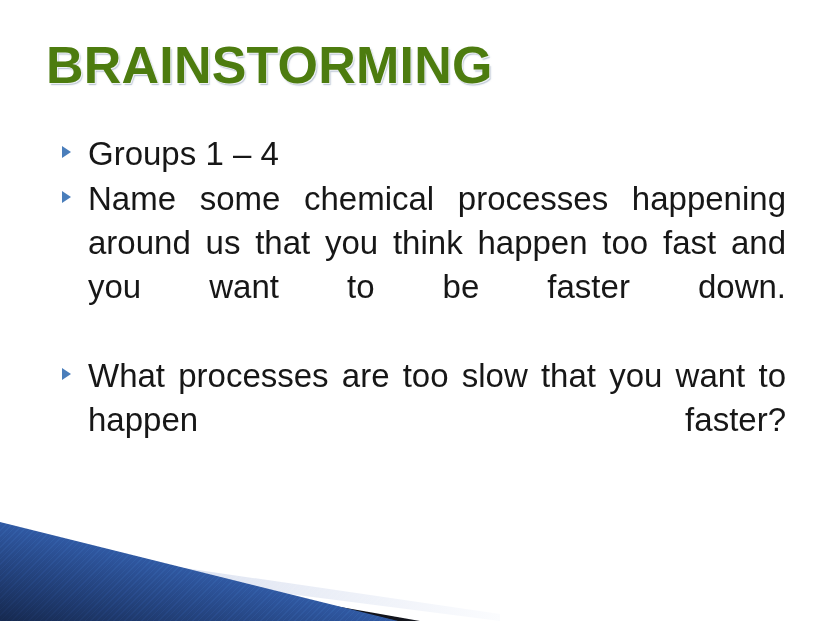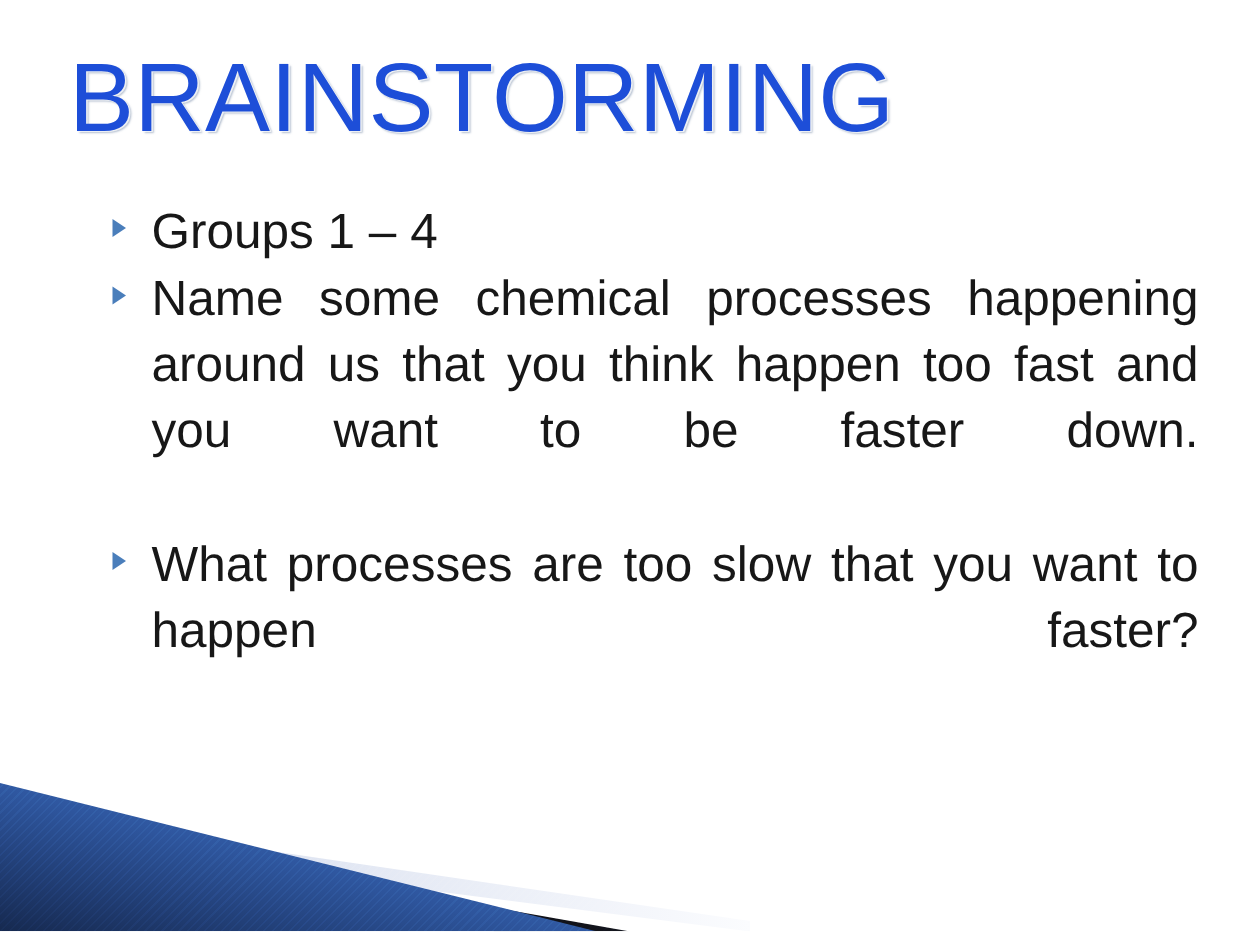--- a/index.html
+++ b/index.html
@@ -28,36 +28,36 @@
   #title-area {
     position: absolute;
     left: 46px;
     top: 34px;
     width: 740px;
     height: 70px;
   }
 
   #slide-title {
     font-family: "Liberation Sans", sans-serif;
-    font-size: 65px;
-    font-weight: normal;
-    color: #1d4ed8;
+    font-size: 52px;
+    font-weight: bold;
+    color: #4d7c0f;
     letter-spacing: 0.2px;
     line-height: 62px;
     white-space: nowrap;
     text-shadow:
        1px 1px 0 rgba(255,255,255,0.75),
        1.6px 1.6px 1.4px rgba(120,140,170,0.55),
       -0.5px -0.5px 0 rgba(255,255,255,0.35);
   }
 
   
   #body-area {
     position: absolute;
-    left: 73px;
+    left: 60px;
     top: 132px;
     width: 726px;
   }
 
   .bullet-row {
     position: relative;
     padding-left: 28px;
     margin-bottom: 1px;
   }
 

